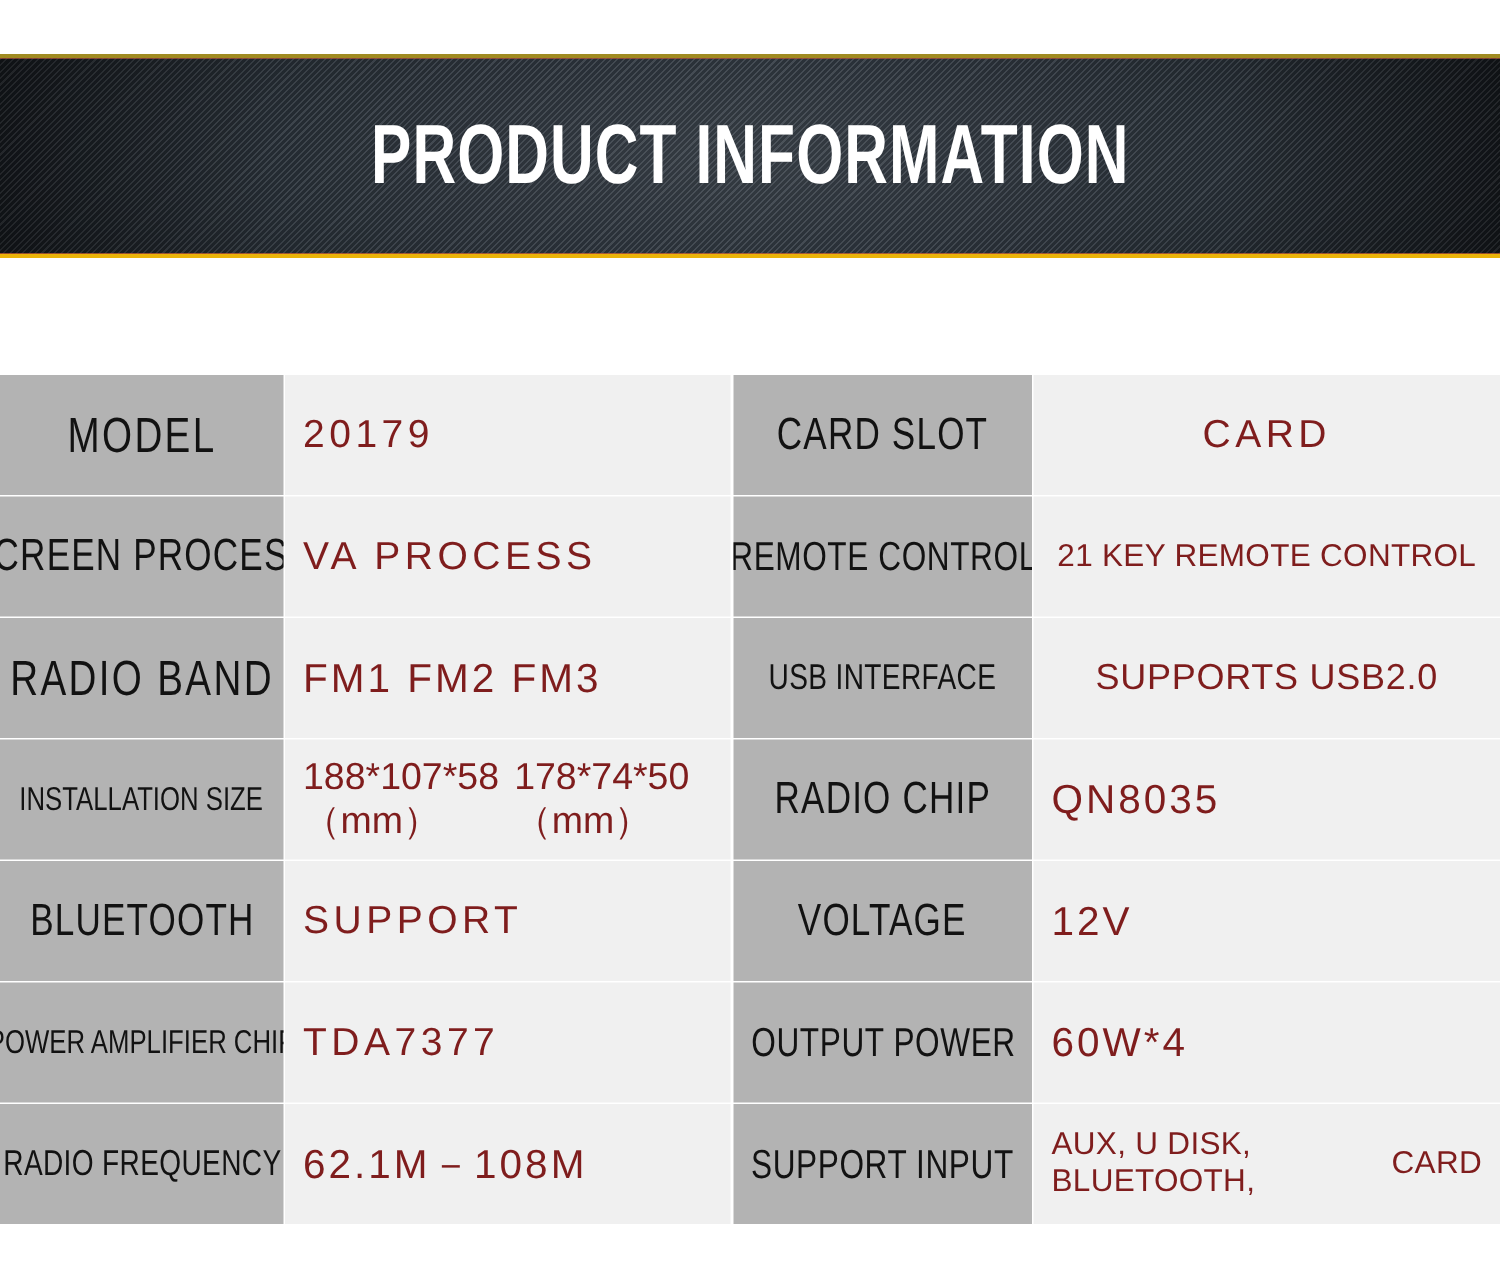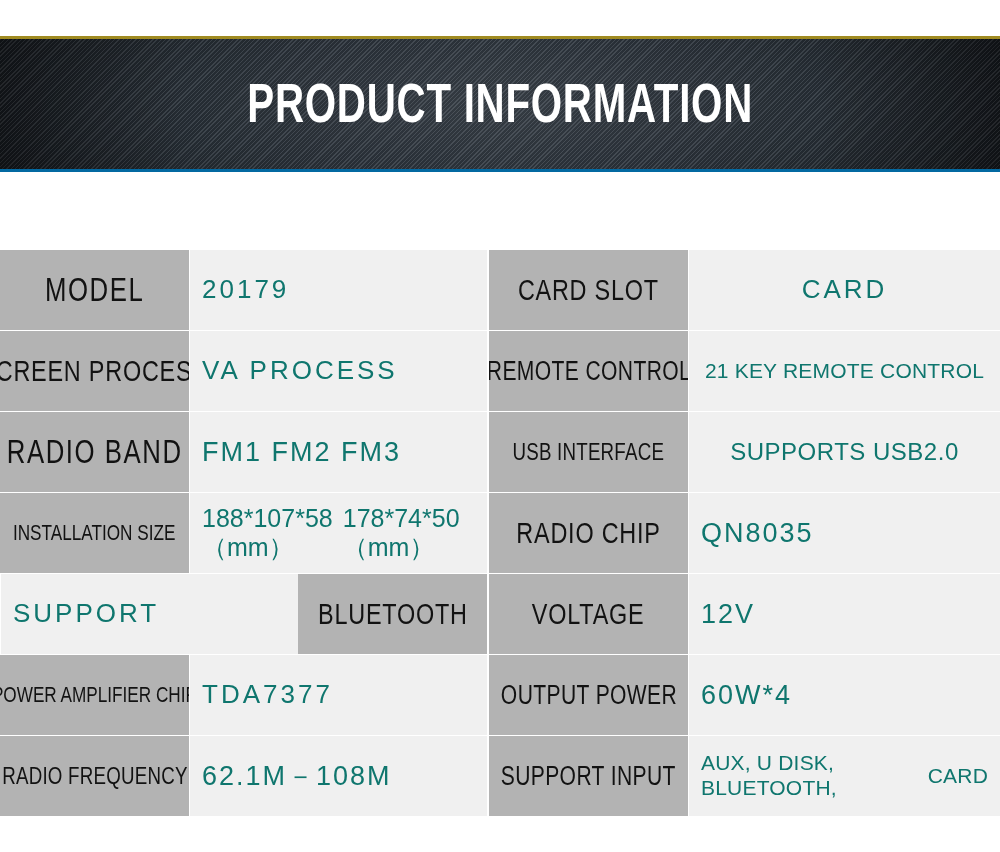--- a/index.html
+++ b/index.html
@@ -20,21 +20,21 @@
     position: absolute;
     left: 0;
     top: 36px;
     width: 1000px;
     height: 136px;
   }
   .banner {
     position: absolute;
     inset: 0;
     border-top: 3px solid #a08b21;
-    border-bottom: 3px solid #0369a1;
+    border-bottom: 3px solid #eab308;
     box-sizing: border-box;
     background-color: #be185d;
     overflow: hidden;
   }
   .banner-texture {
     position: absolute;
     inset: 0;
     background-image:
       repeating-linear-gradient(135deg,
         rgba(255,255,255,0.085) 0px,
@@ -137,21 +137,21 @@
   .lbl.s-md  { font-size: 27px; letter-spacing: 0.5px; }
   .lbl.s-sm  { font-size: 24px; letter-spacing: 0.3px; }
   .lbl.s-xs  { font-size: 22px; letter-spacing: 0px; }
 
   
   .val {
     display: block;
     font-family: "Liberation Sans", sans-serif;
     font-weight: 400;
     line-height: 1.22;
-    color: #0f766e;
+    color: #7f1d1d;
   }
   .val.v-xl { font-size: 26px; letter-spacing: 3px; }
   .val.v-lg { font-size: 27px; letter-spacing: 2px; }
   .val.v-md { font-size: 24px; letter-spacing: 0.5px; }
   .val.v-sm { font-size: 21px; letter-spacing: 0.2px; }
   .val.v-dim { font-size: 25px; letter-spacing: 0px; }
 
   .align-center { justify-content: center; text-align: center; }
   .align-left   { justify-content: flex-start; text-align: left; }
 
@@ -230,25 +230,25 @@
     </div>
     <div class="cell cell-label c3">
       <span class="lbl s-lg">RADIO CHIP</span>
     </div>
     <div class="cell cell-value c4 align-left">
       <span class="val v-lg">QN8035</span>
     </div>
   </div>
 
   <div class="spec-row">
+    <div class="cell cell-label c1">
+      <span class="lbl s-lg">BLUETOOTH</span>
+    </div>
     <div class="cell cell-value c2 align-left">
       <span class="val v-xl">SUPPORT</span>
-    </div>
-    <div class="cell cell-label c1">
-      <span class="lbl s-lg">BLUETOOTH</span>
     </div>
     <div class="cell cell-label c3">
       <span class="lbl s-lg">VOLTAGE</span>
     </div>
     <div class="cell cell-value c4 align-left">
       <span class="val v-lg">12V</span>
     </div>
   </div>
 
   <div class="spec-row">

